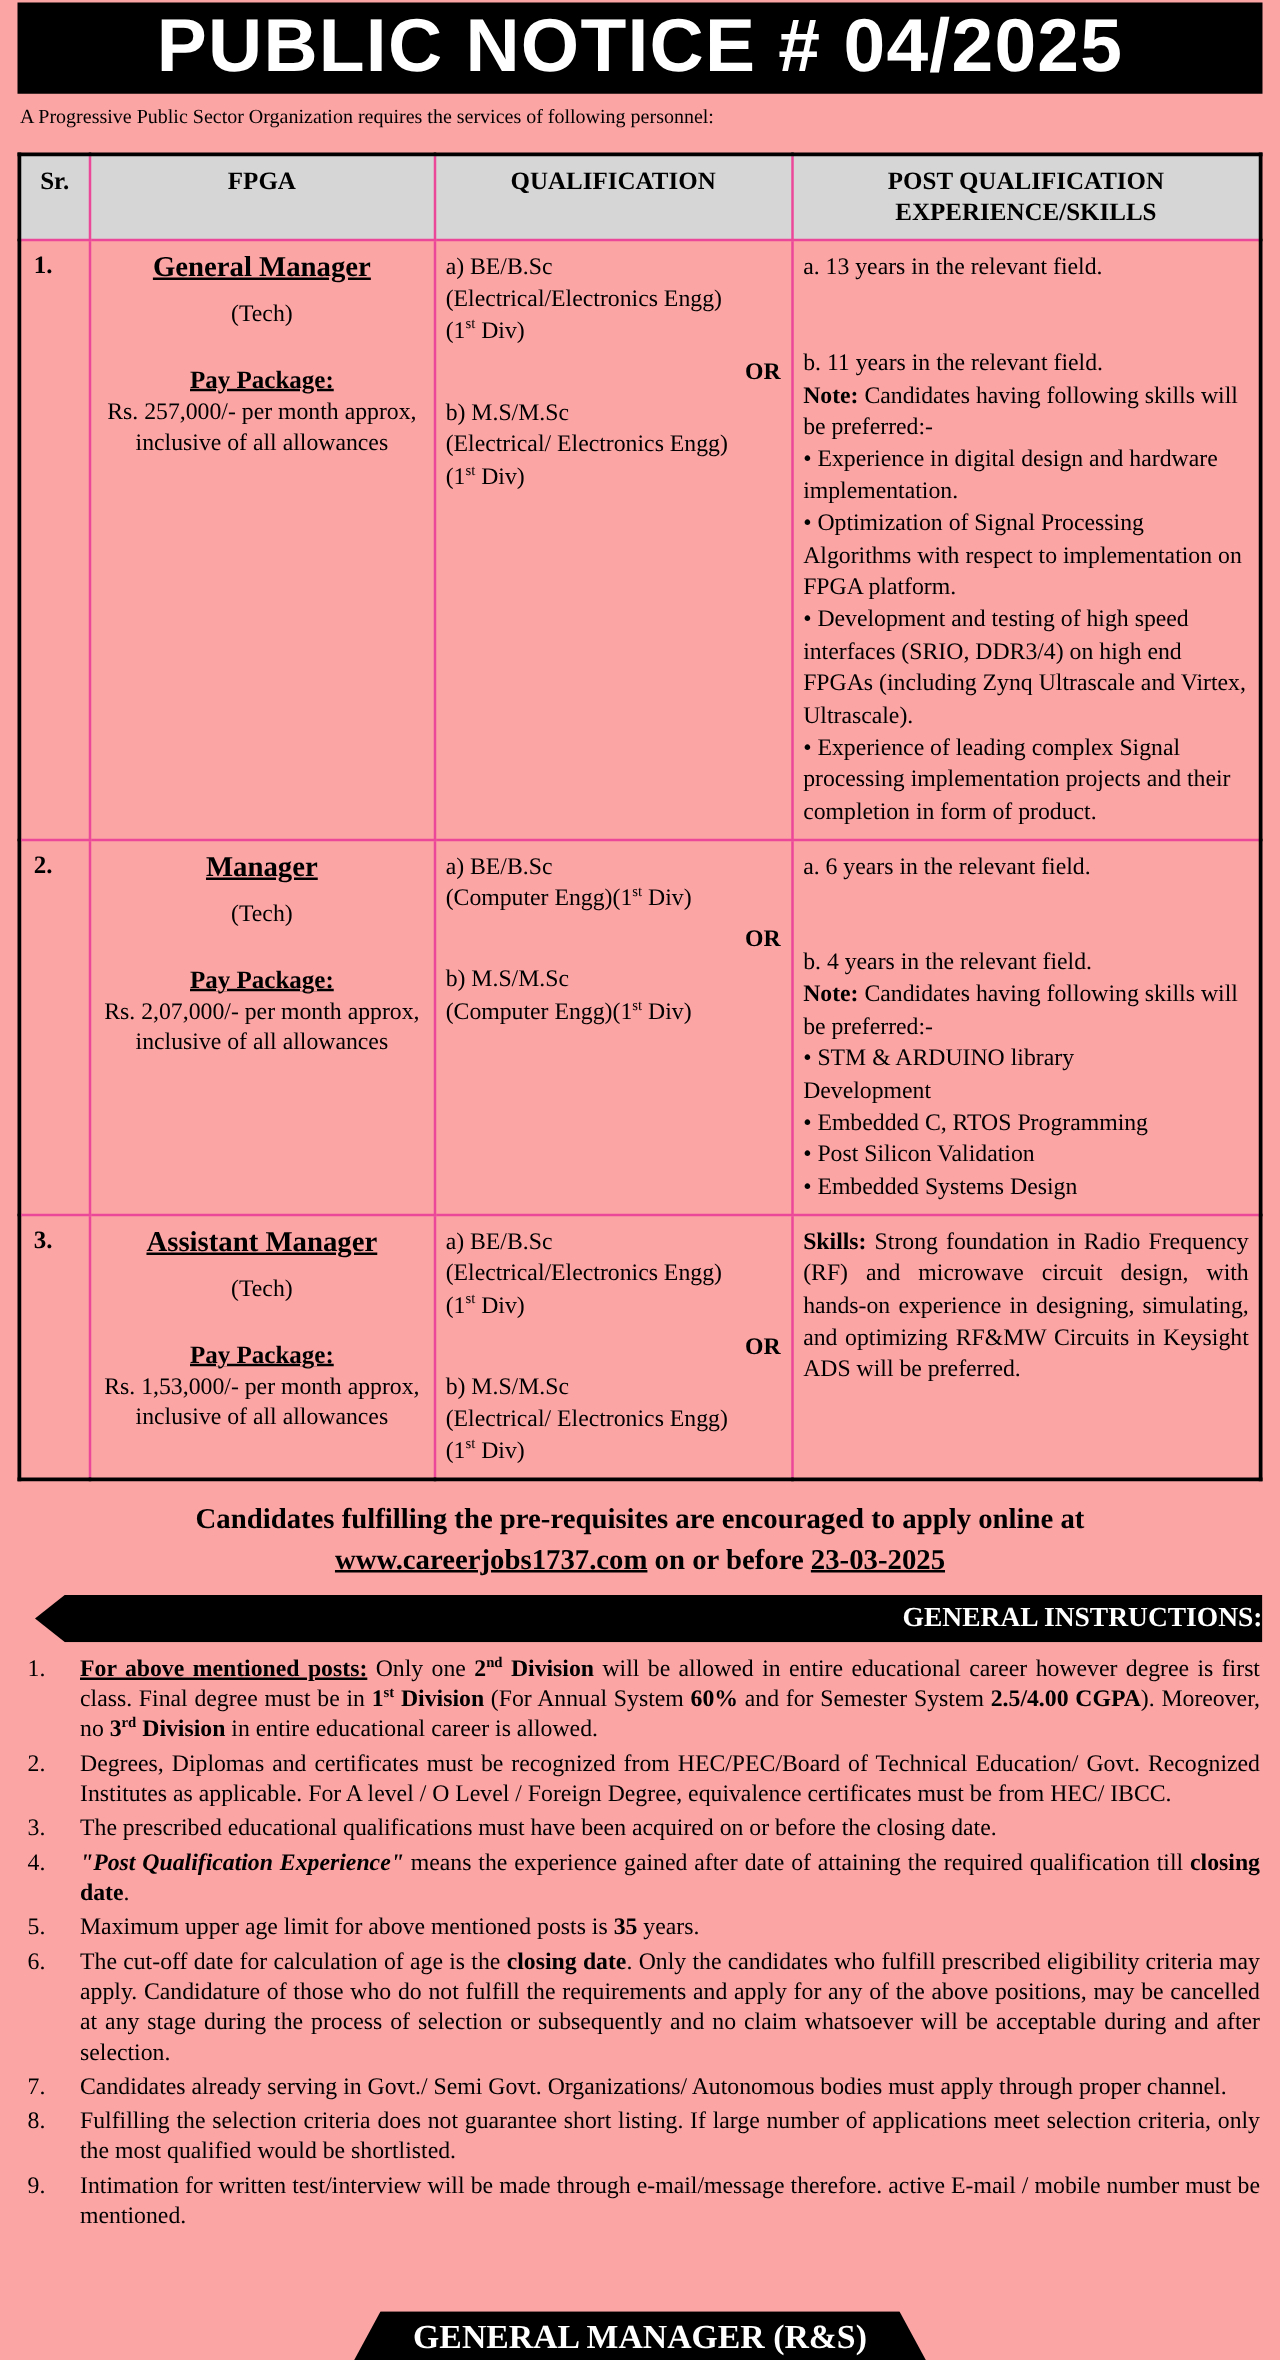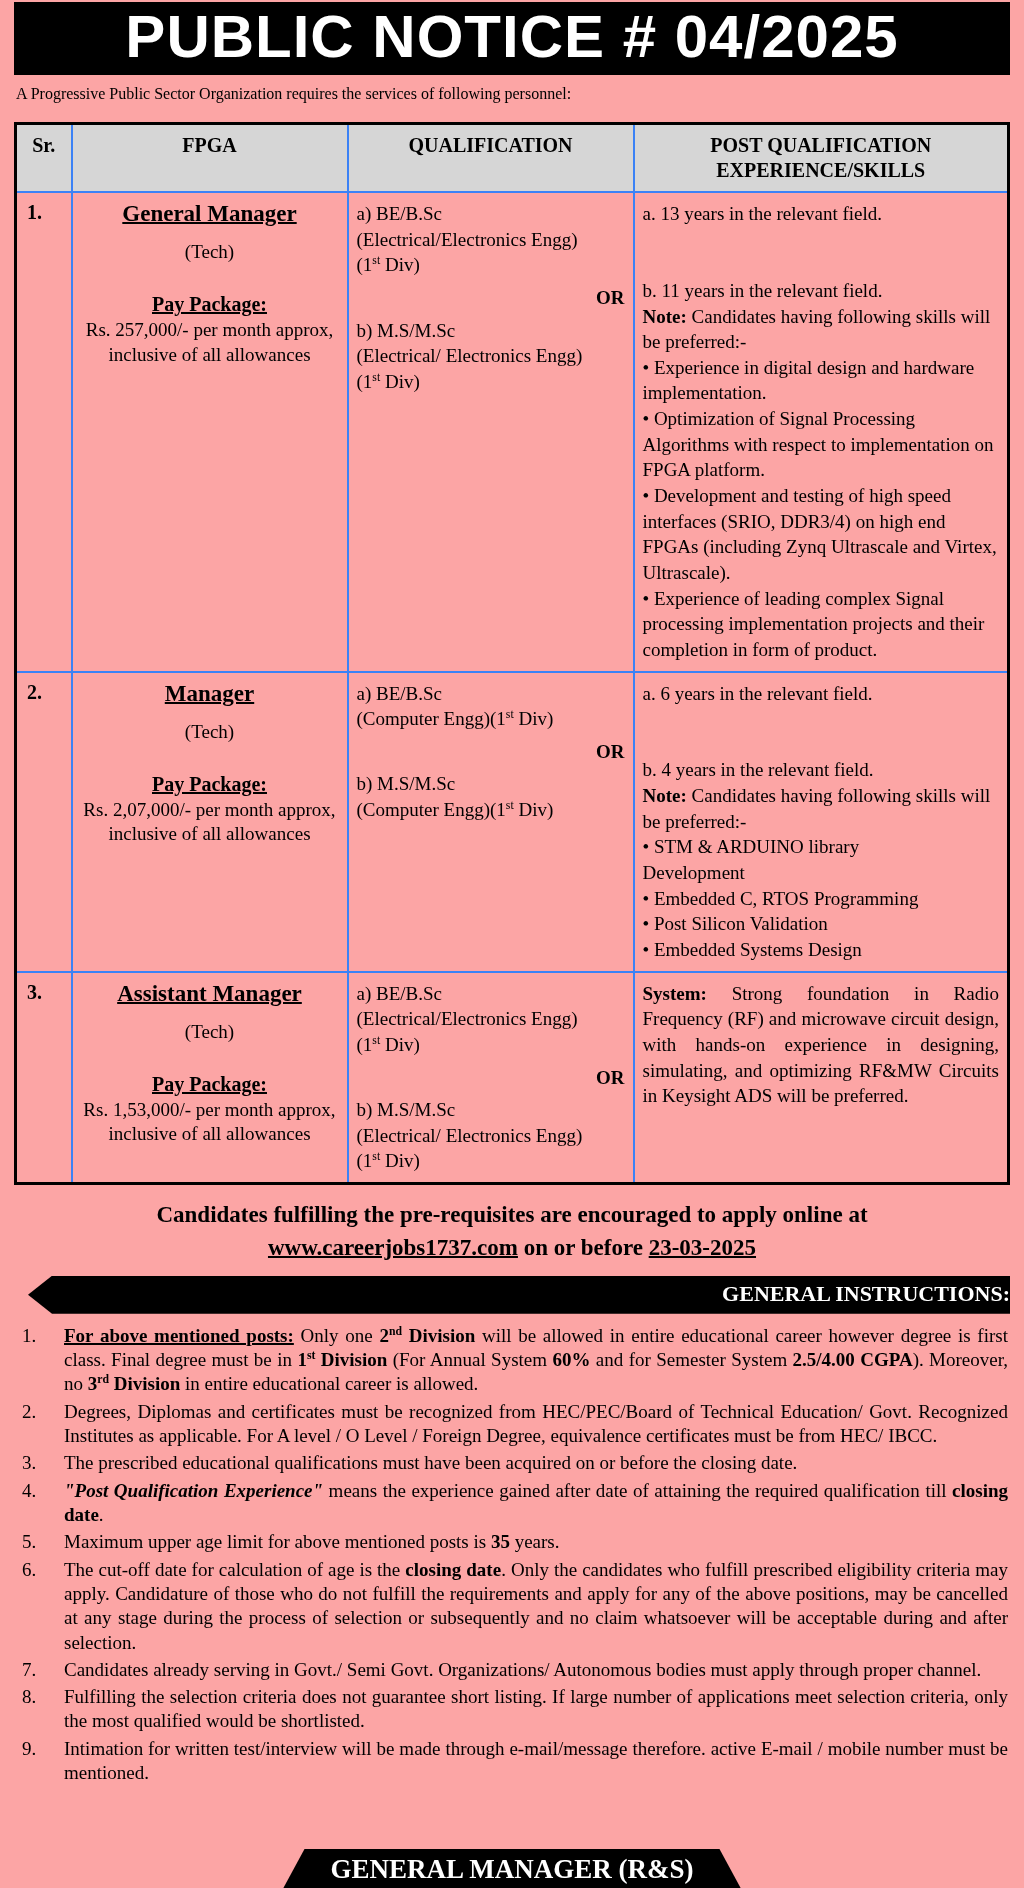--- a/index.html
+++ b/index.html
@@ -13,21 +13,21 @@
     background:var(--banner-bg,#000); color:var(--banner-text,#fff);
     text-align:center; padding:3px 0 7px; margin:0 0 10px;
   }
   .title-banner h1 {
     font-family:"Liberation Sans", sans-serif; font-weight:900;
     font-size:60px; line-height:1.05; letter-spacing:1px;
   }
   .intro { font-size:16px; margin:8px 2px 19px; }
 
   table.jobs-table { width:100%; border-collapse:collapse; border:3px solid #000; }
-  .jobs-table th, .jobs-table td { border:2px solid #3b82f6; vertical-align:top; }
+  .jobs-table th, .jobs-table td { border:2px solid #ec4899; vertical-align:top; }
   .jobs-table th {
     background:var(--table-header-bg,#d6d6d6); font-size:20px; font-weight:bold;
     text-align:center; padding:8px 4px; line-height:1.25;
   }
   td.sr { font-weight:bold; font-size:20px; padding:8px 0 0 10px; }
   td.post { text-align:center; padding:8px 8px 10px; font-size:19px; }
   .post-title { font-size:23px; font-weight:bold; text-decoration:underline; text-decoration-thickness:2px; }
   .post-sub { font-size:19px; margin-top:14px; }
   .pay-label { font-size:20px; font-weight:bold; text-decoration:underline; text-decoration-thickness:2px; margin-top:30px; }
   .pay-text { font-size:19px; line-height:1.3; margin-top:2px; }
@@ -115,21 +115,21 @@
       </tr>
       <tr>
         <td class="sr">3.</td>
         <td class="post">
           <div class="post-title">Assistant Manager</div>
           <div class="post-sub">(Tech)</div>
           <div class="pay-label">Pay Package:</div>
           <div class="pay-text">Rs. 1,53,000/- per month approx, inclusive of all allowances</div>
         </td>
         <td class="qual"><span>a) BE/B.Sc</span><br><span>(Electrical/Electronics Engg)</span><br><span>(1</span><sup>st</sup><span> Div)</span><span class="seg-c">OR</span><span>b) M.S/M.Sc</span><br><span>(Electrical/ Electronics Engg)</span><br><span>(1</span><sup>st</sup><span> Div)</span></td>
-        <td class="exp justify"><span class="seg-b">System:</span><span> Strong foundation in Radio Frequency (RF) and microwave circuit design, with hands-on experience in designing, simulating, and optimizing RF&amp;MW Circuits in Keysight ADS will be preferred.</span></td>
+        <td class="exp justify"><span class="seg-b">Skills:</span><span> Strong foundation in Radio Frequency (RF) and microwave circuit design, with hands-on experience in designing, simulating, and optimizing RF&amp;MW Circuits in Keysight ADS will be preferred.</span></td>
       </tr>
     </tbody>
   </table>
 
   <p class="apply">
     <span>Candidates fulfilling the pre-requisites are encouraged to apply online at</span><br>
     <span class="u">www.careerjobs1737.com</span><span> on or before </span><span class="u">23-03-2025</span>
   </p>
 
   <div class="gi-banner">

